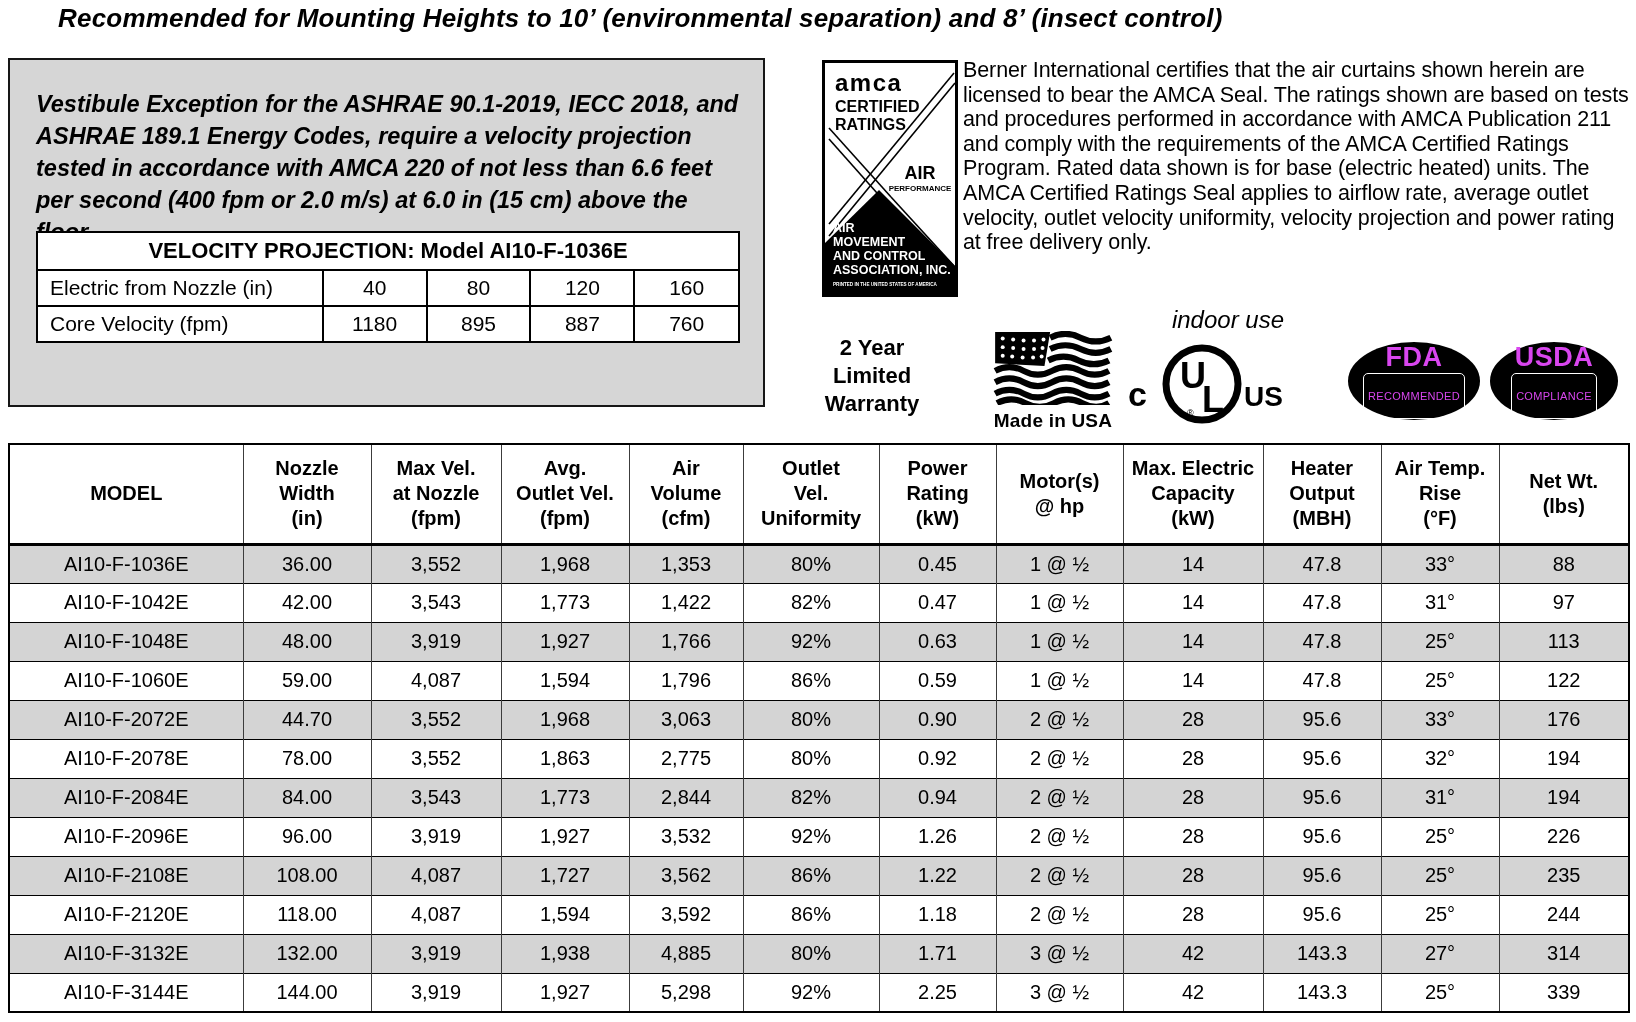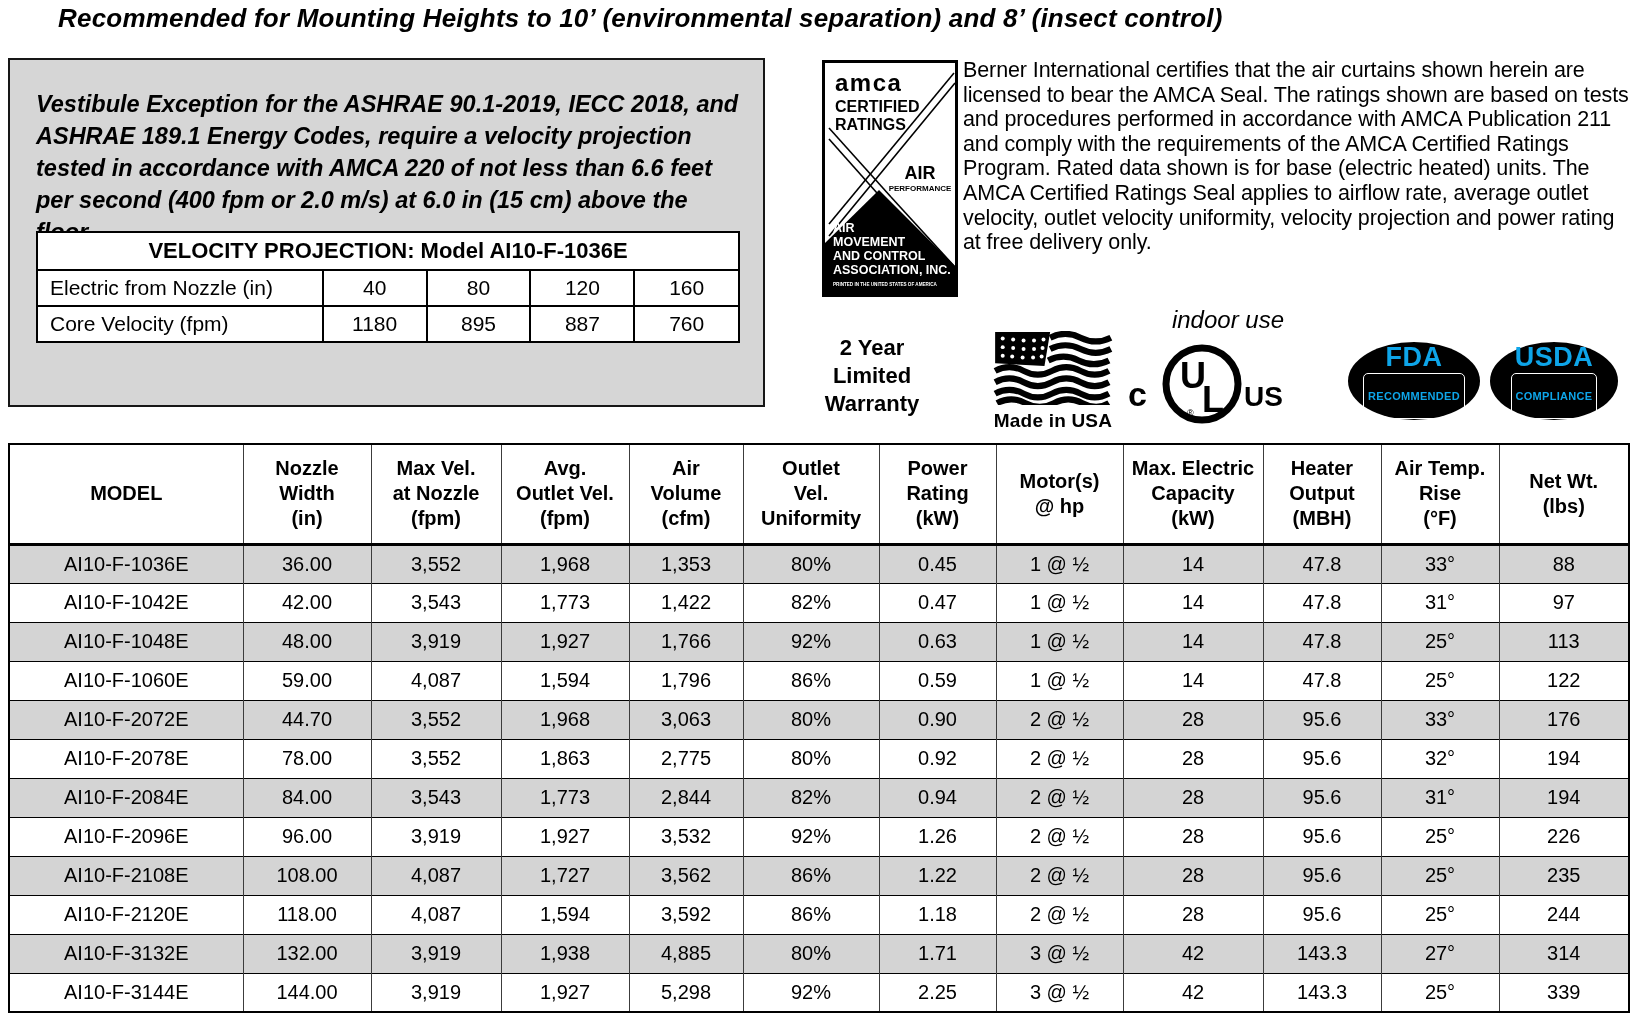--- a/index.html
+++ b/index.html
@@ -42,27 +42,27 @@
   .warranty-label {
     position:absolute; left:808px; top:334px; width:128px;
     font-size:22px; font-weight:bold; line-height:28px; text-align:center;
   }
   .usa-flag-block { position:absolute; left:988px; top:331px; width:130px; text-align:center; }
   .made-in-usa-label { font-size:19px; font-weight:bold; margin-top:1px; letter-spacing:0.2px; }
   .ul-block { position:absolute; left:1122px; top:306px; width:162px; text-align:right; }
   .indoor-use-label { font-size:24px; font-style:italic; margin-bottom:2px; }
   .oval-badge {
     position:absolute; top:342px; height:78px; background:#000; border-radius:50%;
-    color:#0ea5e9; display:flex; flex-direction:column; align-items:center; justify-content:center;
+    color:#d946ef; display:flex; flex-direction:column; align-items:center; justify-content:center;
   }
   .fda-badge { left:1348px; width:132px; }
   .usda-badge { left:1490px; width:128px; }
   .oval-title { font-size:27px; font-weight:bold; line-height:27px; letter-spacing:0.5px; }
   .oval-sub {
-    font-size:11px; font-weight:bold; border:1.5px solid #fff; border-radius:5px;
+    font-size:11px; font-weight:normal; border:1.5px solid #fff; border-radius:5px;
     padding:16px 4px; margin-top:2px; letter-spacing:0.3px;
   }
 
   
   .spec-table {
     position:absolute; left:8px; top:443px; width:1620px;
     border-collapse:collapse; table-layout:fixed; border:2.5px solid #000;
   }
   .spec-table th {
     height:100px; font-size:20px; font-weight:bold; text-align:center; vertical-align:middle;

